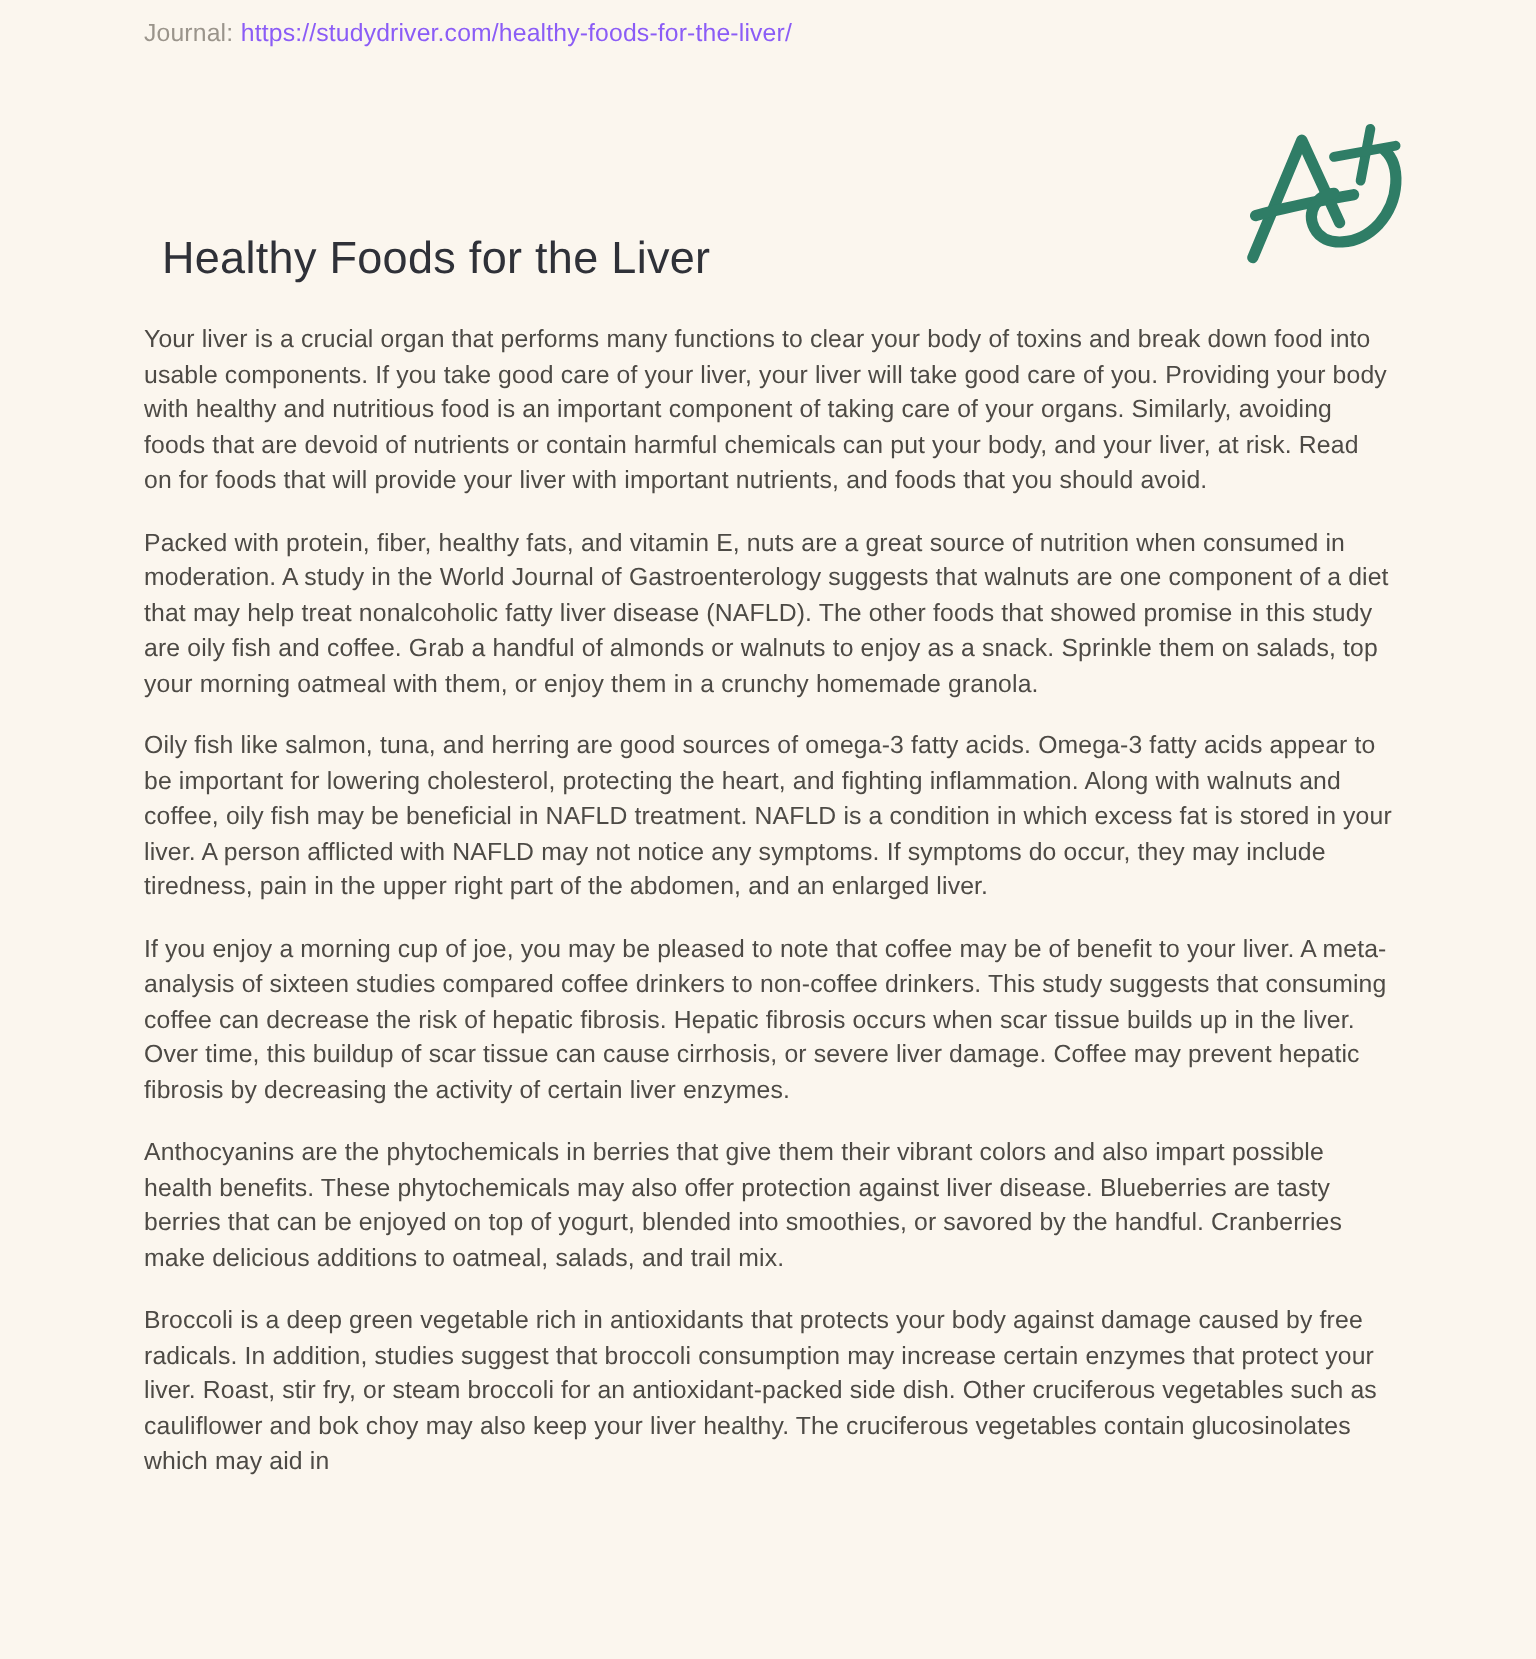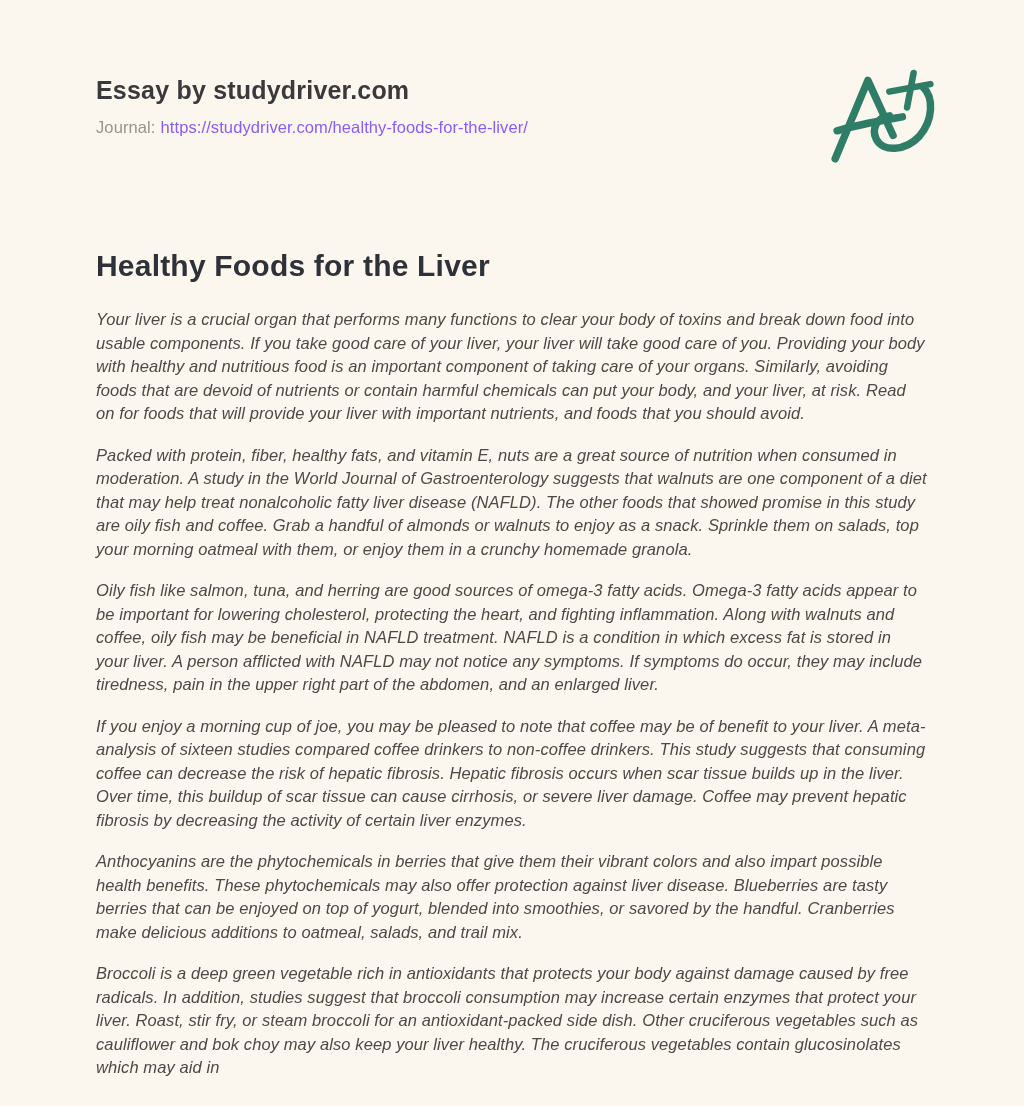--- a/index.html
+++ b/index.html
@@ -41,45 +41,43 @@
     cursor: pointer;
   }
   .logo {
     position: absolute;
     top: 62px;
     right: -8px;
     width: 112px;
     height: 104px;
   }
   .article-title {
-    margin: 0;
+    margin: 12px;
     padding-top: 112px;
     font-size: 30px;
-    font-weight: 700;
+    font-weight: 400;
     color: #2F3138;
     letter-spacing: 0.2px;
   }
   .article-body {
     margin-top: 25px;
-    font-style: italic;
   }
   .article-body p {
     margin: 0 0 18px 0;
     font-size: 16.5px;
     line-height: 23.5px;
     color: #4D4A45;
     letter-spacing: 0.1px;
   }
 </style>
 </head>
 <body>
 
 <div class="page">
 
-  <h1 class="essay-heading">Essay by studydriver.com</h1>
 
   <div class="source-line">
     <span>Journal:</span><a class="source-link">https://studydriver.com/healthy-foods-for-the-liver/</a>
   </div>
 
   <div class="logo">
     <svg width="112" height="104" viewBox="0 0 120 110" fill="none" xmlns="http://www.w3.org/2000/svg">
       <g stroke="#2F7D66" stroke-linecap="round" stroke-linejoin="round" fill="none">
 
         <path d="M12,103 L47,19 L74,78" stroke-width="8"></path>

